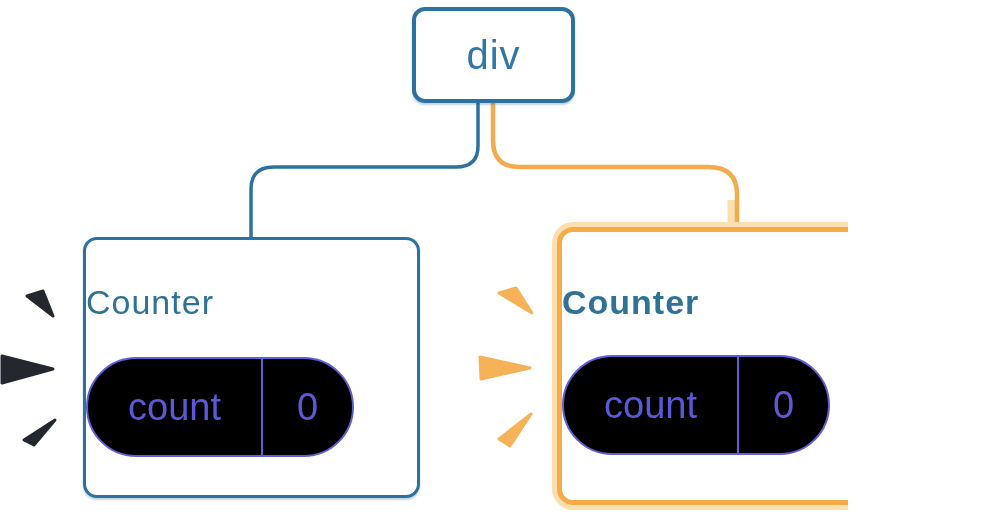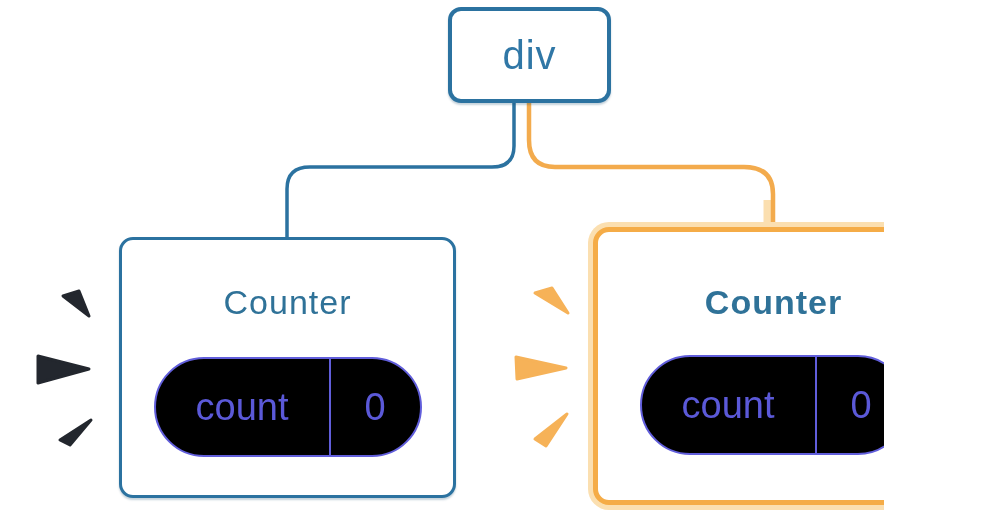--- a/index.html
+++ b/index.html
@@ -1,34 +1,33 @@
 <!DOCTYPE html>
 <html><head>
 <meta charset="utf-8">
 <style>
   html,body{margin:0;padding:0;background:#ffffff;}
   #canvas{
     position:relative;width:848px;height:515px;background:#ffffff;overflow:hidden;
     font-family:"Liberation Sans", sans-serif;
-    margin-left:36px;
   }
   #wires{position:absolute;left:0;top:0;z-index:1;}
   .node{
     position:absolute;box-sizing:border-box;background:#ffffff;
     display:flex;align-items:center;justify-content:center;z-index:2;
   }
   .node-div{
     left:412px;top:7px;width:163px;height:96px;
     border:4px solid #2B72A0;border-radius:13px;
     box-shadow:0 2px 2px rgba(23,74,110,0.25);
     color:#3077A6;font-size:40px;font-weight:400;letter-spacing:1px;
   }
   .counter-card{
     position:absolute;box-sizing:border-box;background:#ffffff;z-index:2;
-    display:flex;flex-direction:column;align-items:center;
+    display:flex;flex-direction:column;align-items:flex-start;
   }
   .card-left{
     left:83px;top:237px;width:337px;height:261px;
     border:3.5px solid #2B72A0;border-radius:14px;
     box-shadow:0 2px 2px rgba(23,74,110,0.25);
   }
   .card-right{
     left:557px;top:227px;width:361px;height:278px;
     border:5px solid #F5AC47;border-radius:16px;
     box-shadow:0 0 0 5px #FBDFB0;

